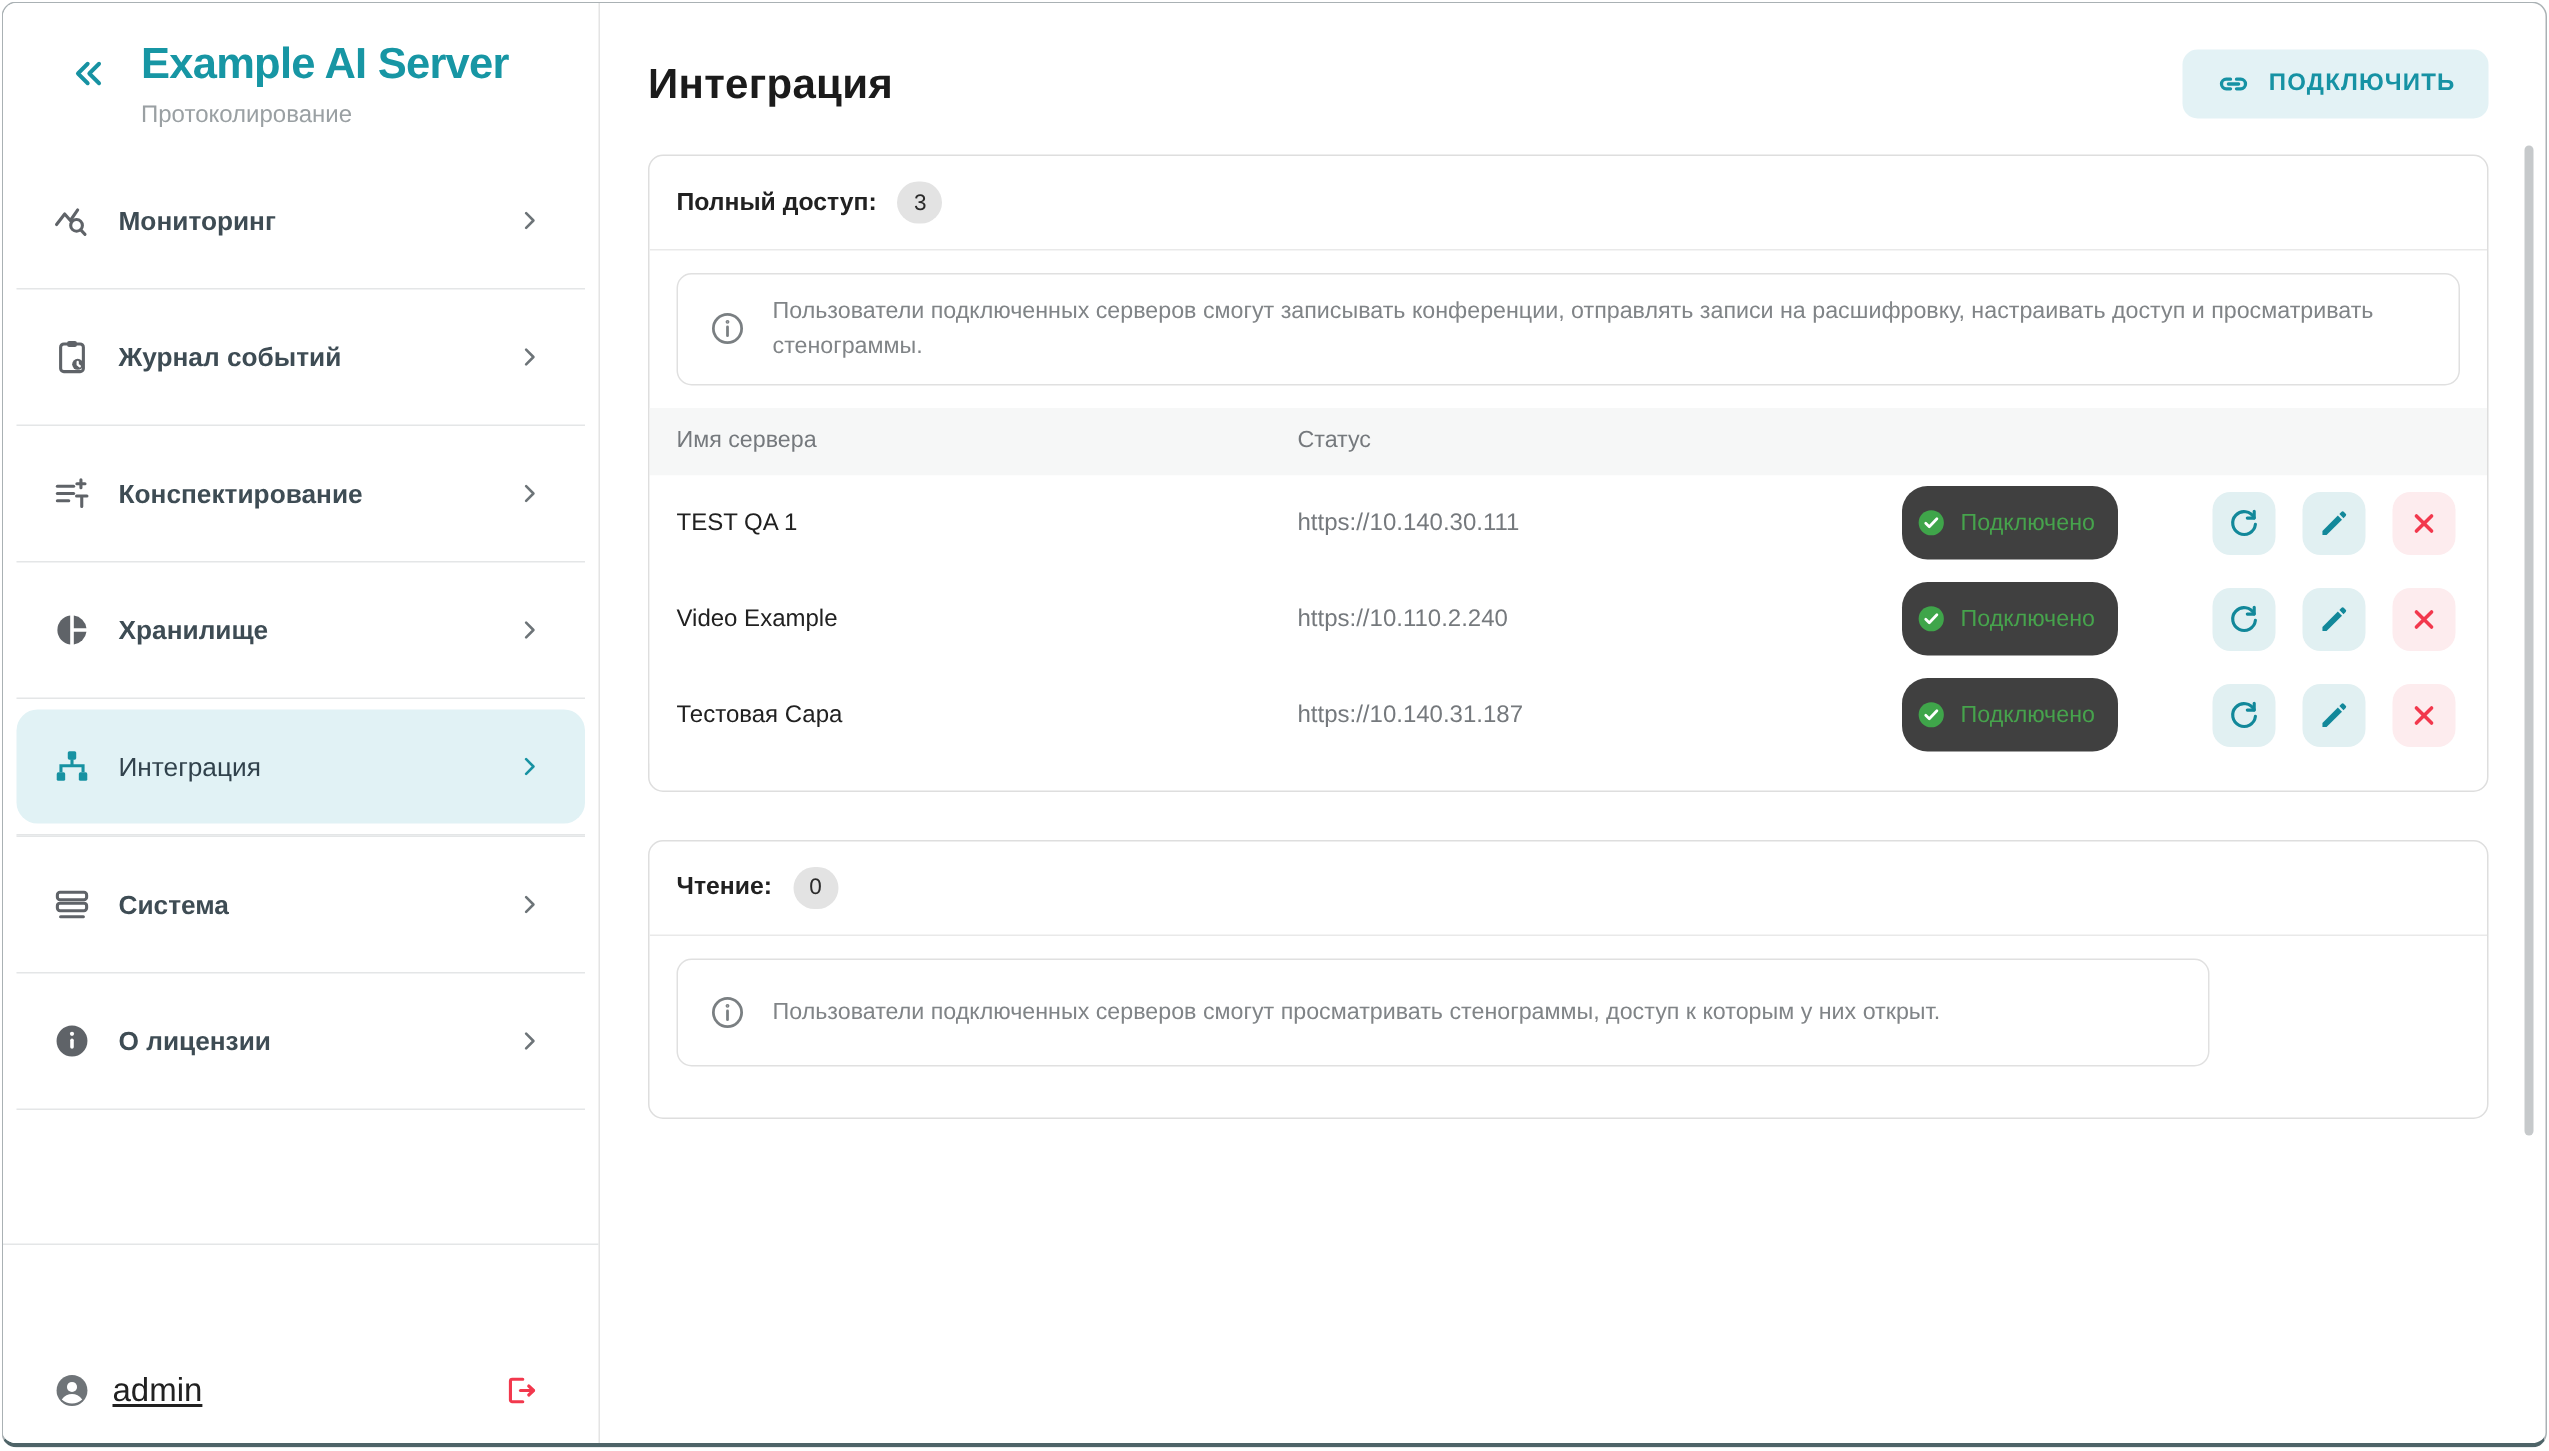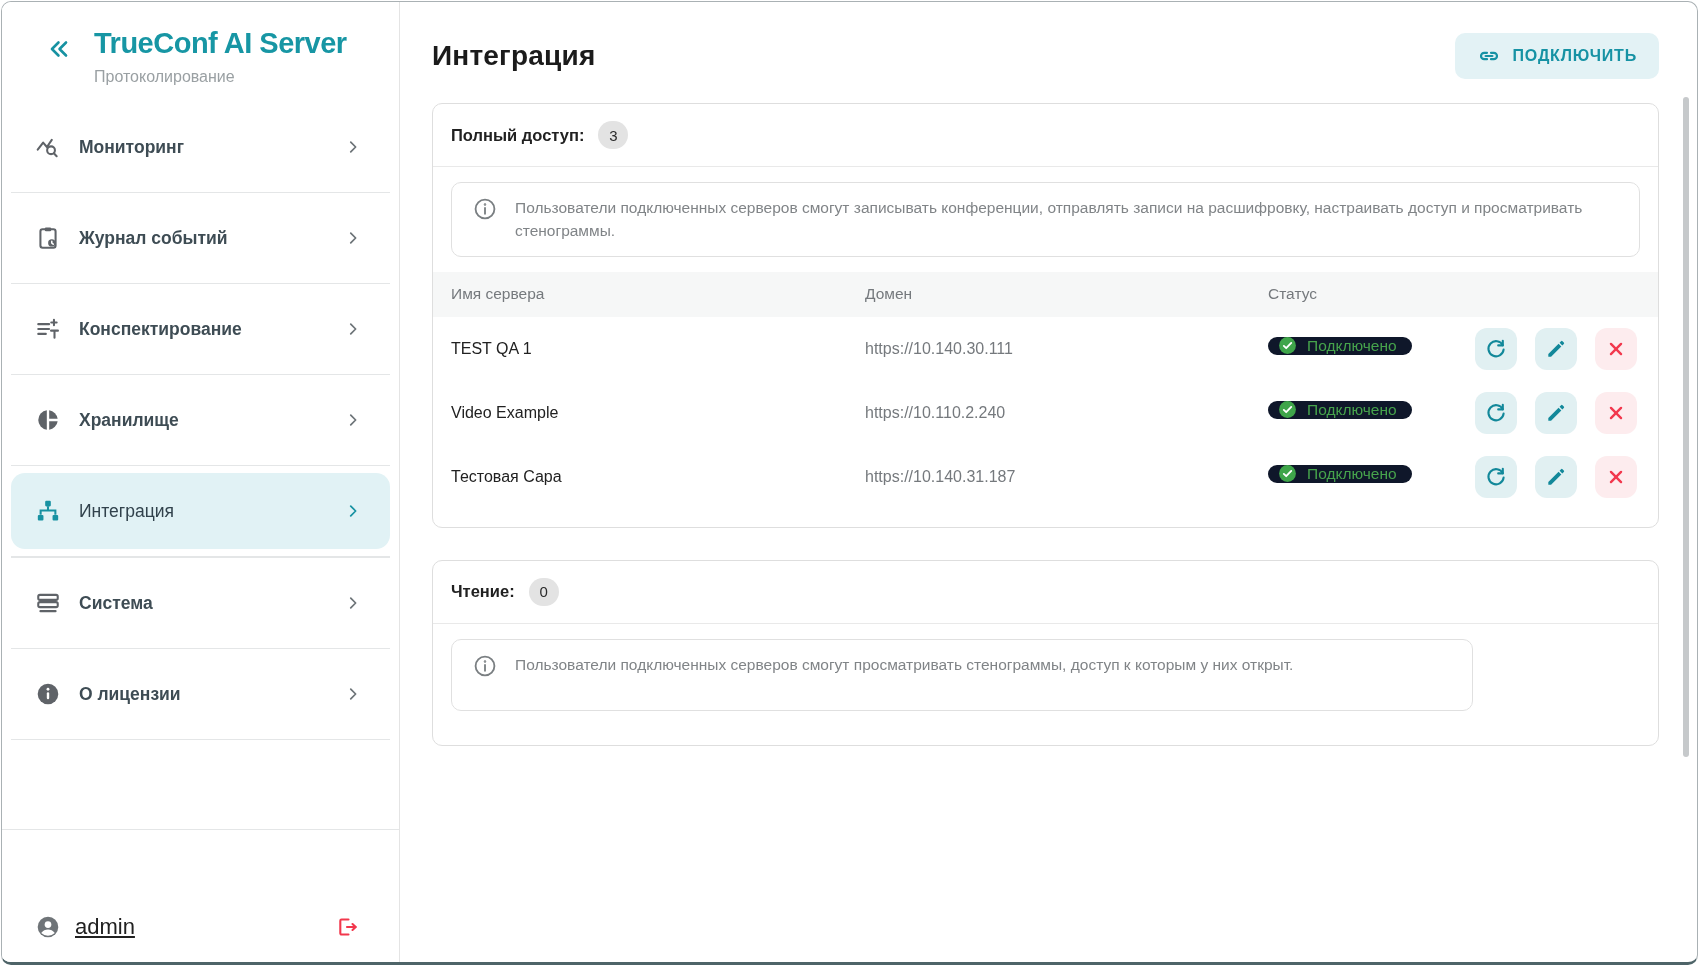--- a/index.html
+++ b/index.html
@@ -87,21 +87,21 @@
   .count-badge {
     background:#e3e3e3; color:#2b2b2b; border-radius: 14px;
     min-width: 30px; height: 28px; padding: 0 10px;
     display:inline-flex; align-items:center; justify-content:center;
     font-size: 15px;
   }
   .card-sep { height:1px; background:#e9e9e9; }
   .info-section { padding: 15px 18px; }
   .info-box {
     border: 1px solid #e0e0e0; border-radius: 10px;
-    display:flex; align-items:flex-start; gap: 17px;
+    display:flex; align-items:center; gap: 17px;
     padding: 13px 20px; min-height: 72px;
   }
   .info-box .info-ic { color:#7a7f82; flex:none; }
   .info-text { font-size: 15.5px; color: #808487; line-height: 1.5; }
   .info-box.fit { width: 1022px; max-width: 100%; }
 
   
   .trow, .thead {
     display: grid;
     grid-template-columns: 414px 403px 200px 1fr;
@@ -110,22 +110,22 @@
   }
   .thead { background: #f6f7f7; height: 45px; }
   .th { font-size: 15.5px; color: #75797d; }
   .trow { height: 64px; background: #fff; }
   .cell.name { font-size: 16px; color: #212121; }
   .cell.domain { font-size: 16px; color: #75797d; }
   .table-bottom-pad { height: 18px; }
 
   .badge-status {
     display:inline-flex; align-items:center; gap: 9px;
-    background:#0f172a; color:#46a34c; border-radius: 17px;
-    height: 18px; padding: 0 15px 0 9px; font-size: 15.5px;
+    background:#404040; color:#46a34c; border-radius: 17px;
+    height: 49px; padding: 0 15px 0 9px; font-size: 15.5px;
     width: max-content;
   }
   .actions { display:flex; gap: 18px; justify-self: end; }
   .act {
     width: 42px; height: 42px; border-radius: 12px; border:none;
     display:flex; align-items:center; justify-content:center; cursor:pointer;
   }
   .act.teal { background:#e1f0f2; color:#12889a; }
   .act.red  { background:#fdecee; color:#f2384d; }
 
@@ -143,21 +143,21 @@
 
   <aside class="sidebar">
     <div class="brand-row">
       <button class="collapse-btn" aria-label="collapse">
         <svg width="26" height="26" viewBox="0 0 24 24" fill="none" stroke="currentColor" stroke-width="2.4" stroke-linecap="round" stroke-linejoin="round">
           <path d="M11.5 6 L5.5 12 L11.5 18"></path>
             <path d="M18.5 6 L12.5 12 L18.5 18"></path>
         </svg>
       </button>
       <div class="brand-text">
-        <div class="logo">TrueConf AI Server</div>
+        <div class="logo">Example AI Server</div>
         <div class="brand-subtitle">Протоколирование</div>
       </div>
     </div>
 
     <nav class="nav">
 
       <div class="nav-item">
         <span class="nav-ic">
           <svg width="26" height="26" viewBox="0 0 24 24" fill="none" stroke="currentColor" stroke-width="1.9" stroke-linecap="round" stroke-linejoin="round">
             <path d="M2.5 14.5 L7.5 8 L11 12 L15.5 5.5"></path>
@@ -338,21 +338,20 @@
               <path d="M12 11 v5.4"></path>
               <circle cx="12" cy="7.9" r="0.4" fill="currentColor" stroke-width="1.6"></circle>
             </svg>
           </span>
           <span class="info-text">Пользователи подключенных серверов смогут записывать конференции, отправлять записи на расшифровку, настраивать доступ и просматривать стенограммы.</span>
         </div>
       </div>
 
       <div class="thead">
         <span class="th">Имя сервера</span>
-        <span class="th">Домен</span>
         <span class="th">Статус</span>
         <span class="th"></span>
       </div>
 
       <div id="table-body">
   <div class="trow">
     <span class="cell name">TEST QA 1</span>
     <span class="cell domain">https://10.140.30.111</span>
     <span class="cell">
       <span class="badge-status">

